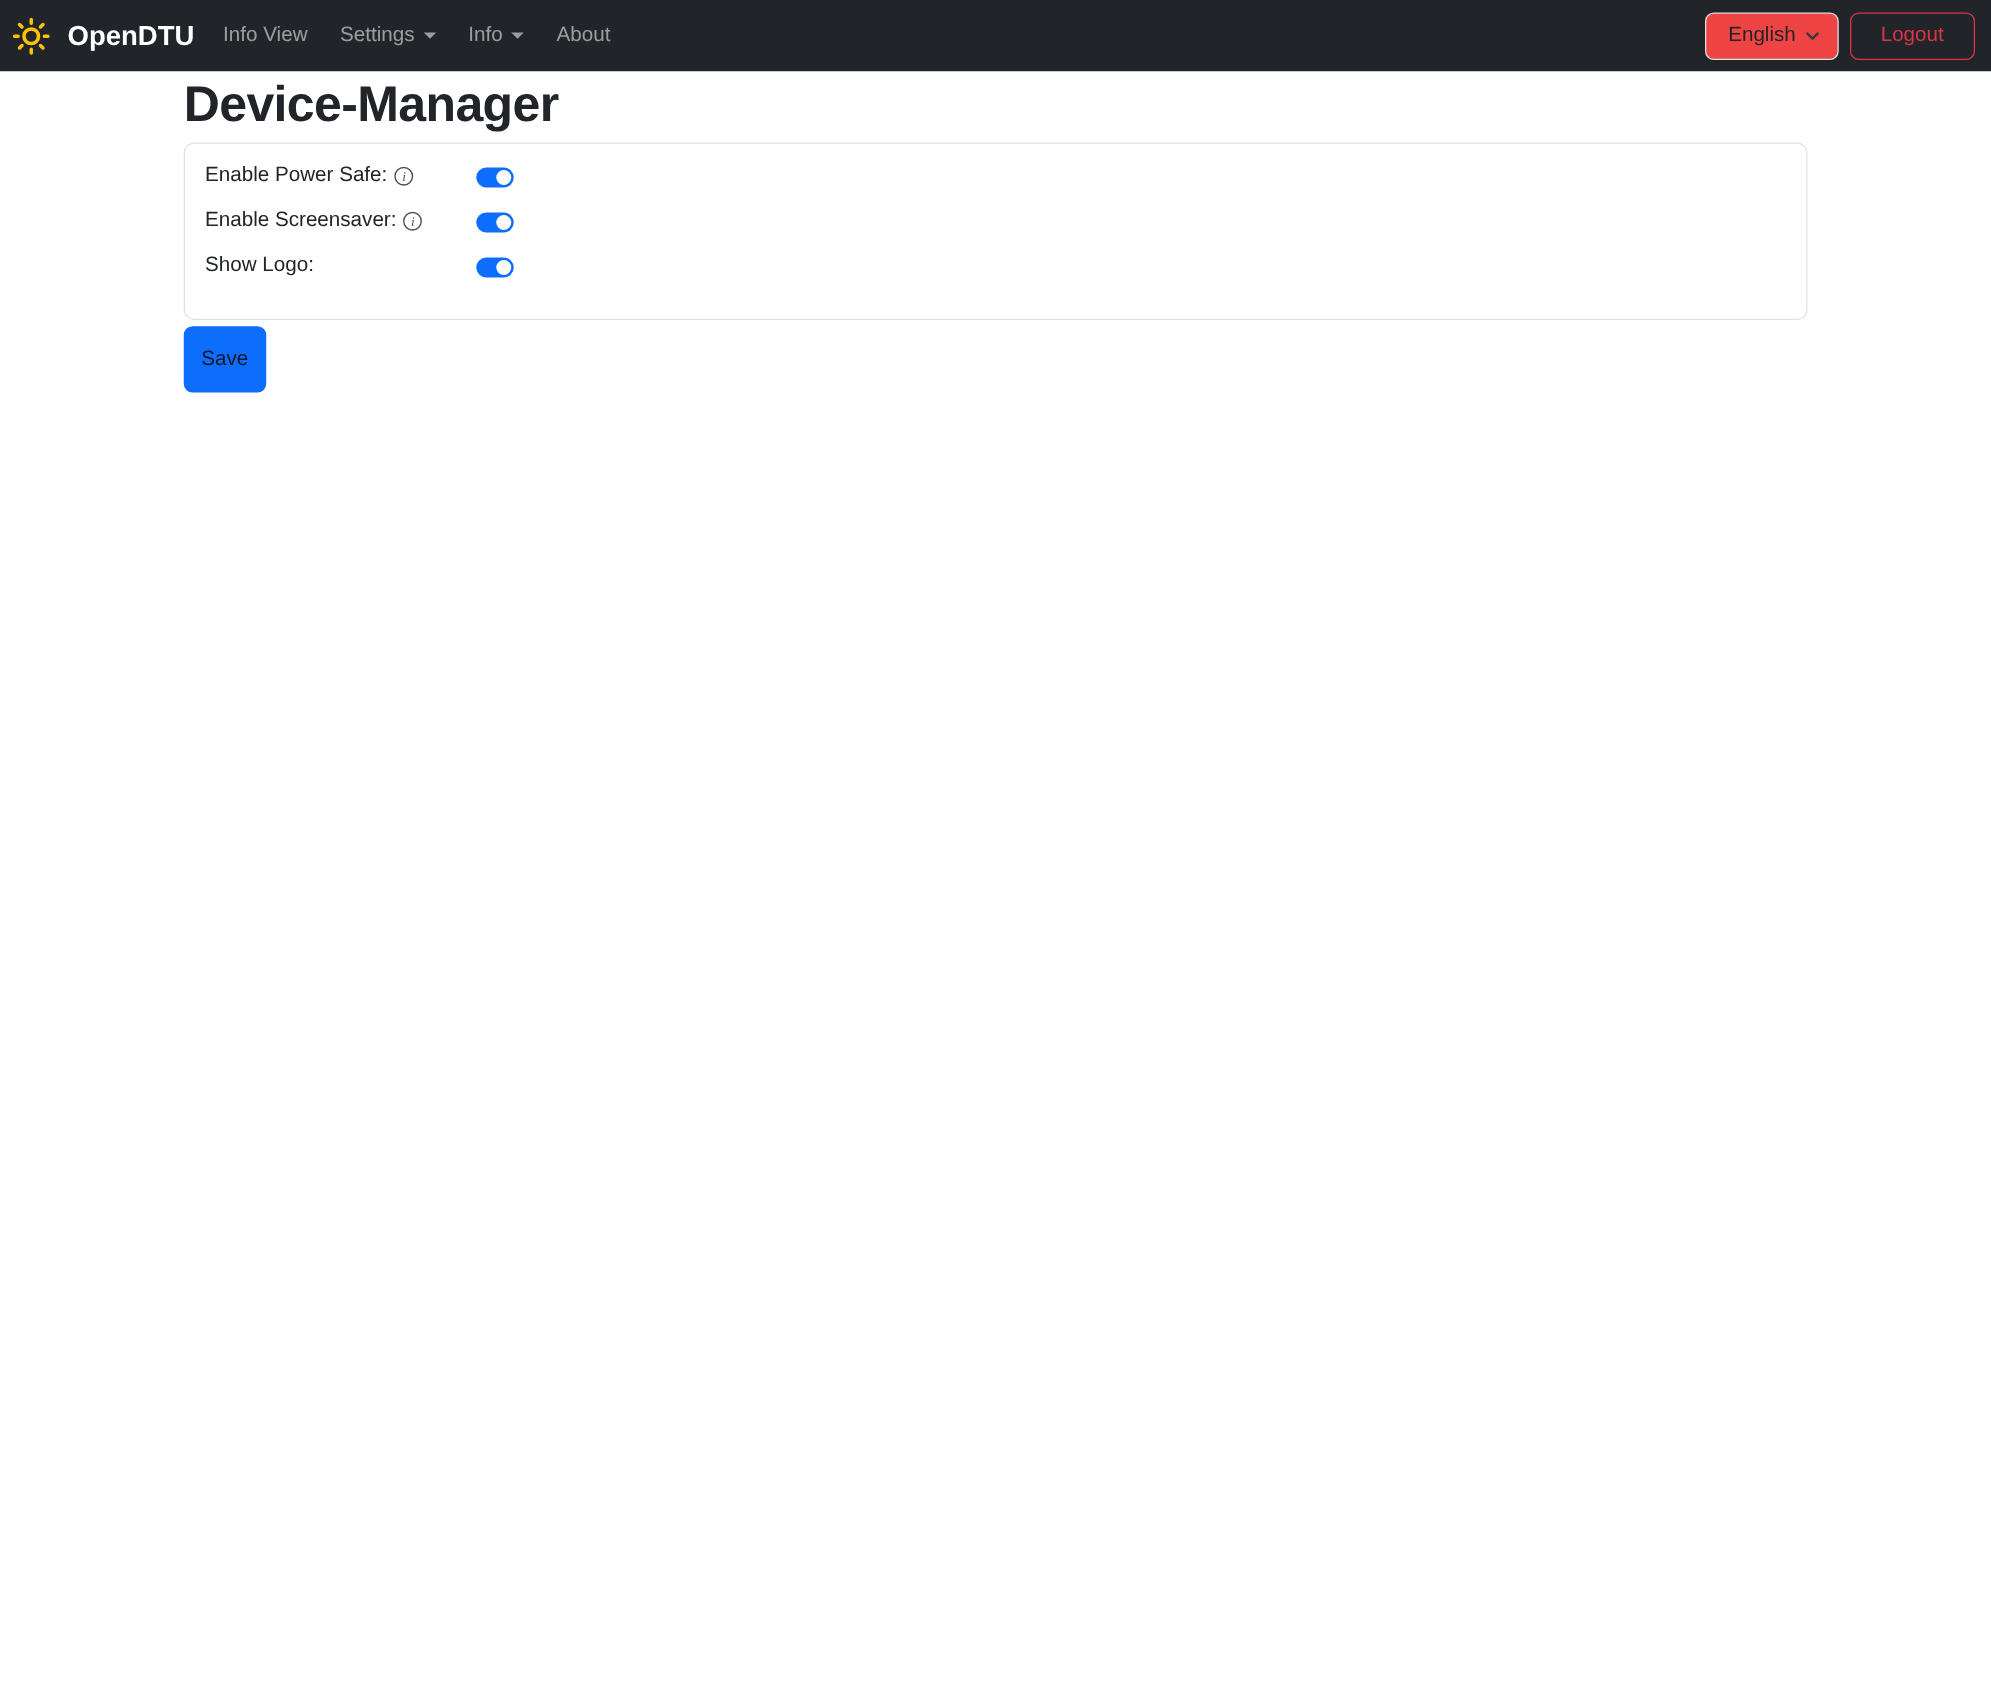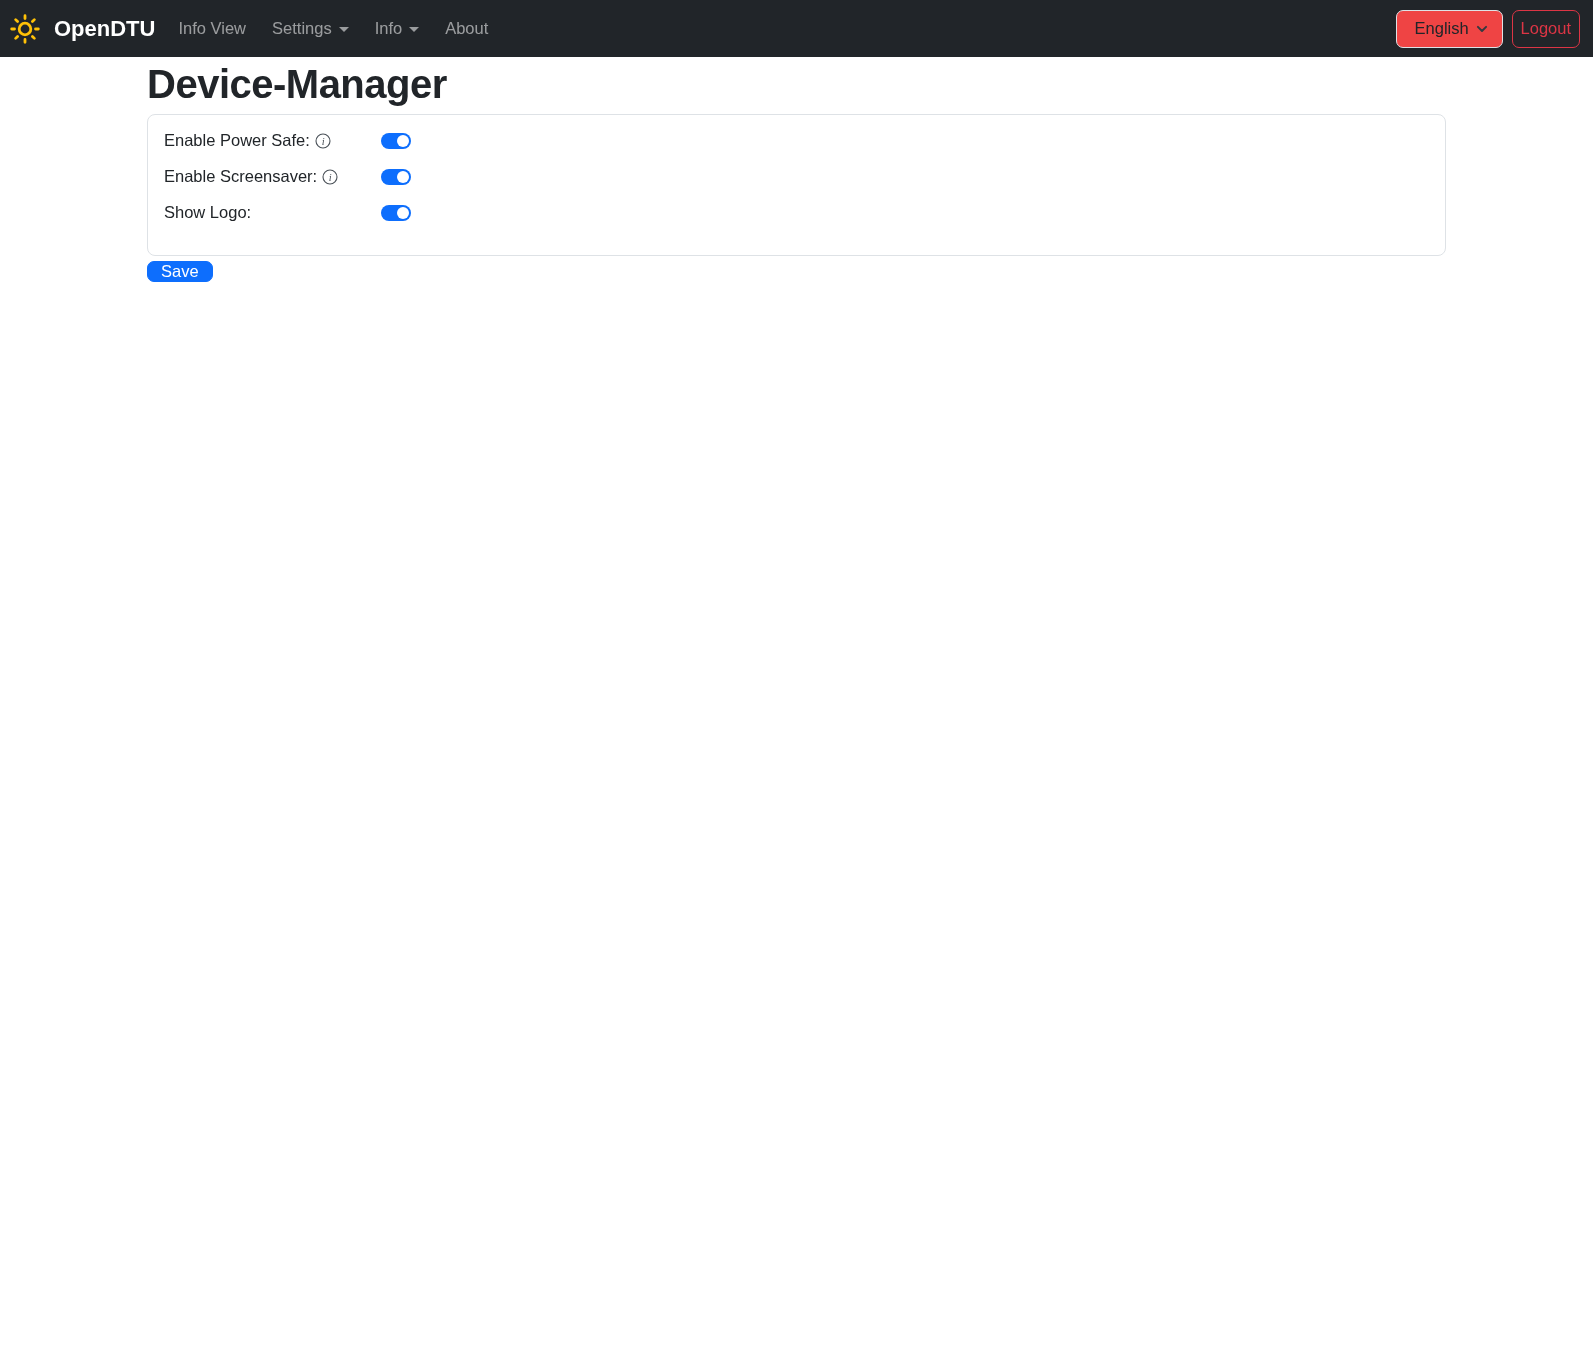--- a/index.html
+++ b/index.html
@@ -62,21 +62,21 @@
     padding: 6px 13px 6px 18px;
     cursor: pointer;
     font-size: 16.5px;
   }
   .logout-btn {
     background: transparent;
     color: #dc3545;
     border: 1px solid #dc3545;
     border-radius: 7px;
     height: 38px;
-    padding: 6px 8px;
+    padding: 6px 24px;
     font-size: 16.5px;
     font-family: inherit;
     cursor: pointer;
   }
 
   
   .main { max-width: 1299px; margin: 0 auto; }
   h1.page-title {
     font-size: 40px;
     font-weight: 700;
@@ -106,21 +106,21 @@
 
   
   .card {
     position: relative;
     z-index: 1;
     background: #ffffff;
     border: 1px solid #dee2e6;
     border-radius: 8px;
     padding: 16px;
   }
-  .form-row { display: flex; align-items: center; margin-bottom: 17px; }
+  .form-row { display: flex; align-items: flex-end; margin-bottom: 17px; }
   .form-row.range-row {
     height: 54px;
     padding-bottom: 14px;
     margin-bottom: 0;
   }
   .label-col {
     width: 212px;
     flex-shrink: 0;
     display: flex;
     align-items: center;
@@ -171,24 +171,24 @@
     border-radius: 50%;
     background: #0d6efd;
     cursor: pointer;
   }
 
   
   .save-btn {
     margin-top: 5px;
     background: #0d6efd;
     border: 1px solid #0d6efd;
-    color: #ffffff;
+    color: #0f172a;
     font-size: 16.5px;
     font-family: inherit;
-    padding: 0 13px;
+    padding: 16px 13px;
     border-radius: 7px;
     cursor: pointer;
   }
 </style>
 </head>
 <body>
 
 <nav class="navbar">
   <div class="brand">
     <span style="display:flex;">

